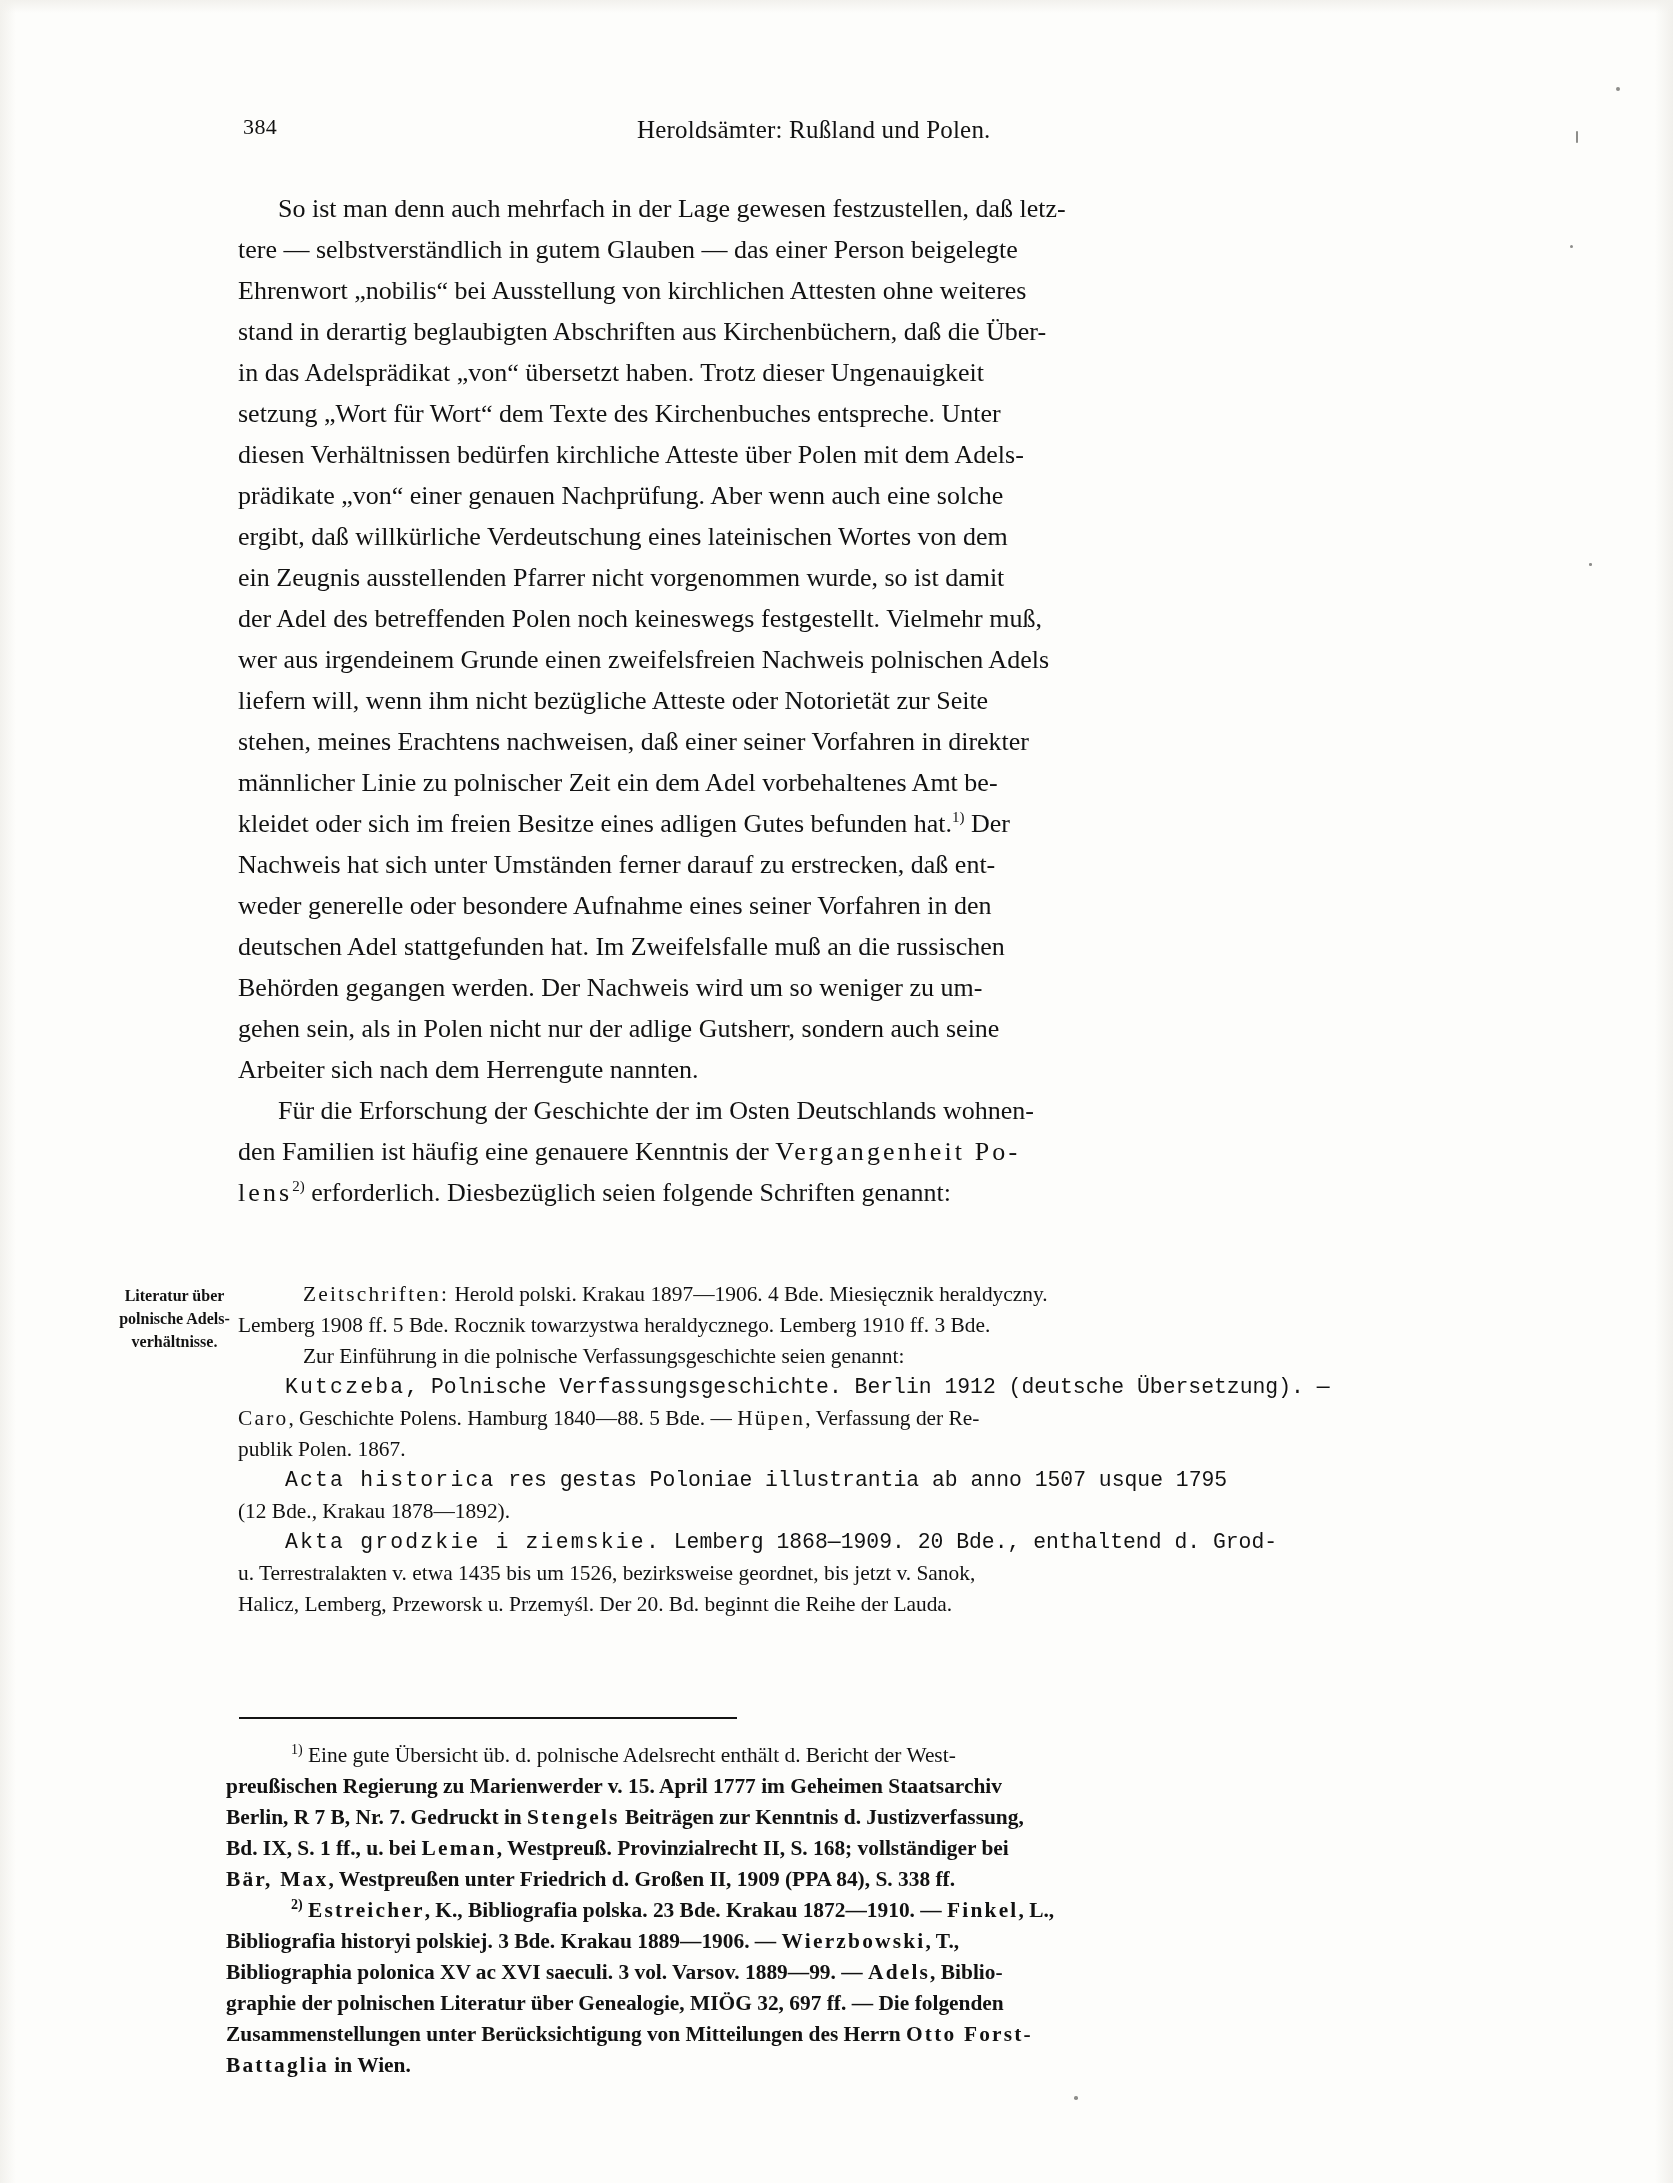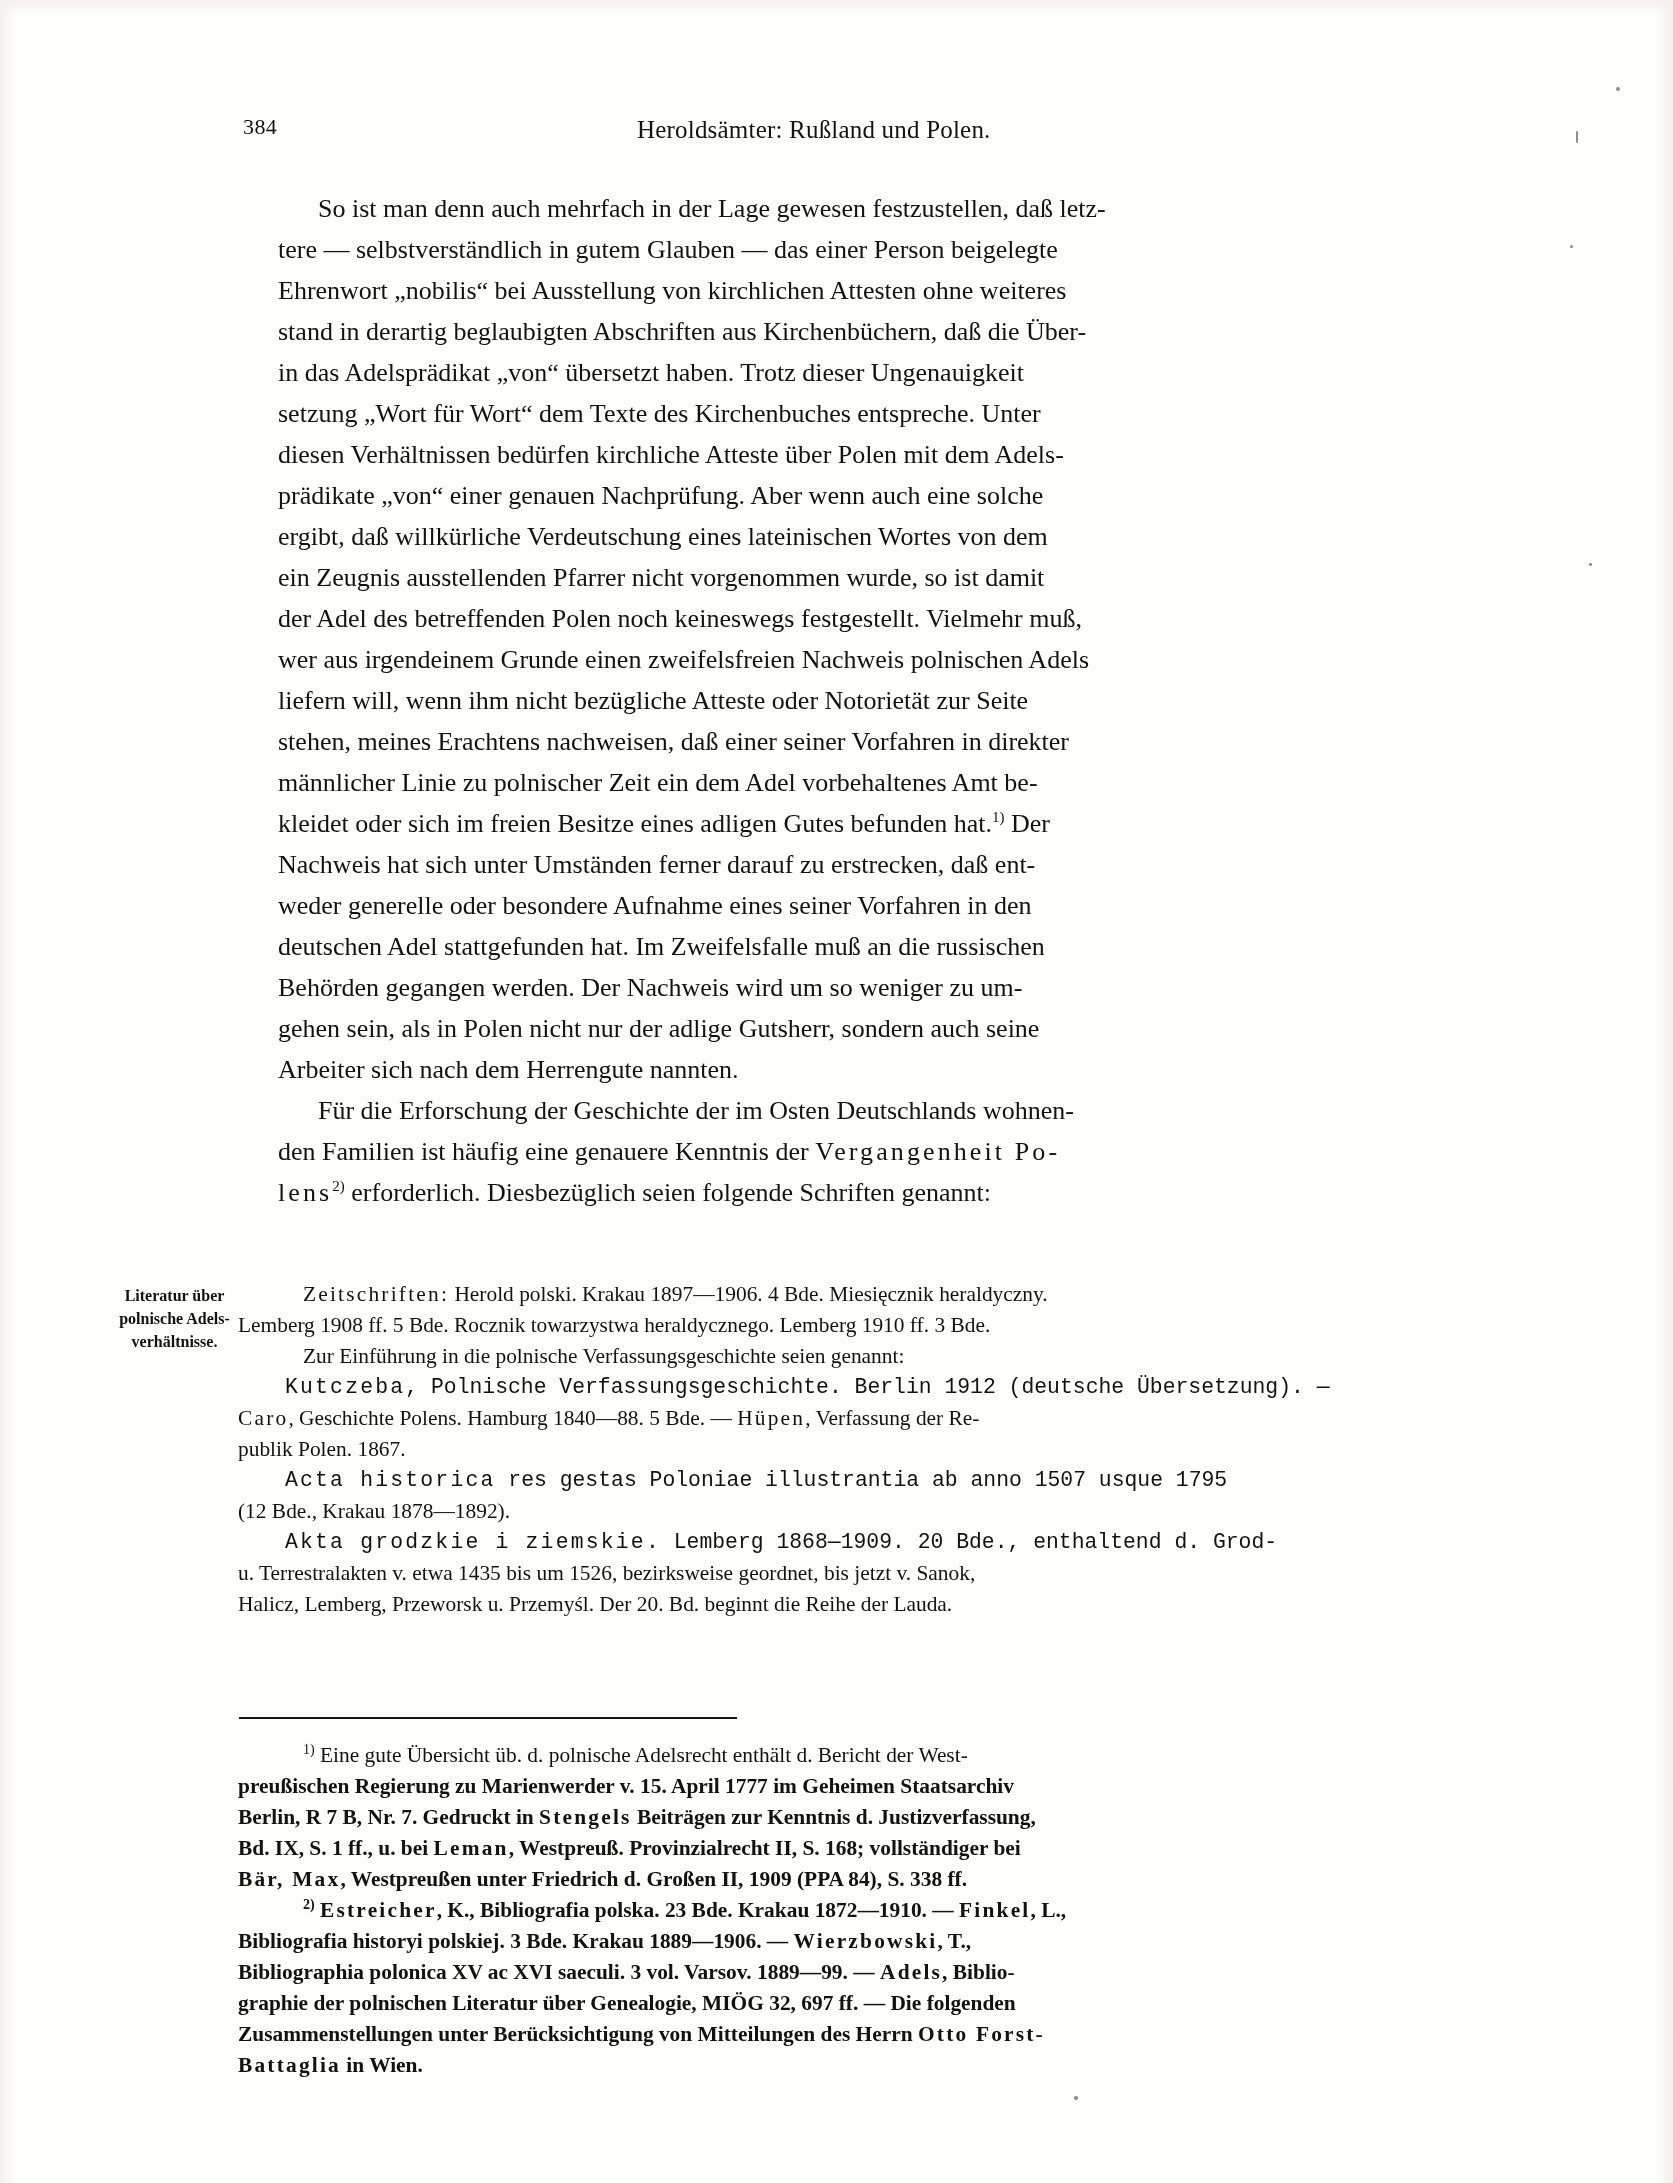--- a/index.html
+++ b/index.html
@@ -52,21 +52,20 @@
     letter-spacing: 0.2px;
     white-space: nowrap;
   }
 
   
   .body-block {
     position: absolute;
     left: 238px;
     top: 188px;
     width: 1312px;
-    margin-left: 40px;
   }
   .bline {
     font-size: 26px;
     line-height: 41px;
     white-space: nowrap;
     letter-spacing: 0px;
   }
   .bline.indent { padding-left: 40px; }
   .sp { letter-spacing: 3.1px; }
   .sup { font-size: 15px; vertical-align: super; line-height: 0; }
@@ -105,21 +104,21 @@
     left: 239px;
     top: 1717px;
     width: 498px;
     height: 2.2px;
     background: #141414;
   }
 
   
   .footnotes {
     position: absolute;
-    left: 238px;
+    left: 226px;
     top: 1740px;
     width: 1314px;
   }
   .fline {
     font-size: 21.4px;
     line-height: 31px;
     white-space: nowrap;
     font-weight: bold;
   }
   .fline.indent { padding-left: 65px; }

